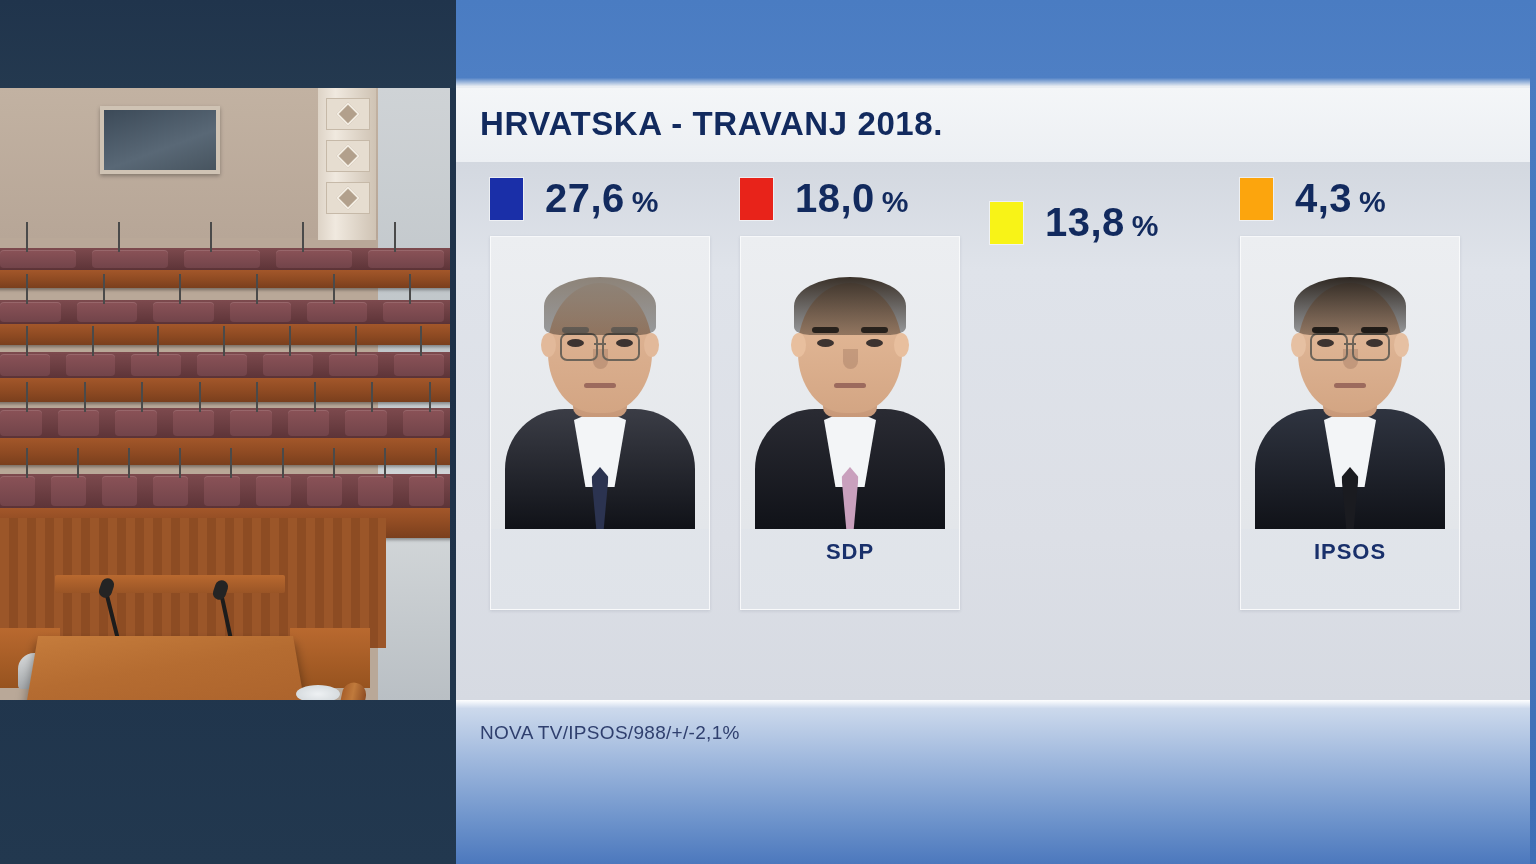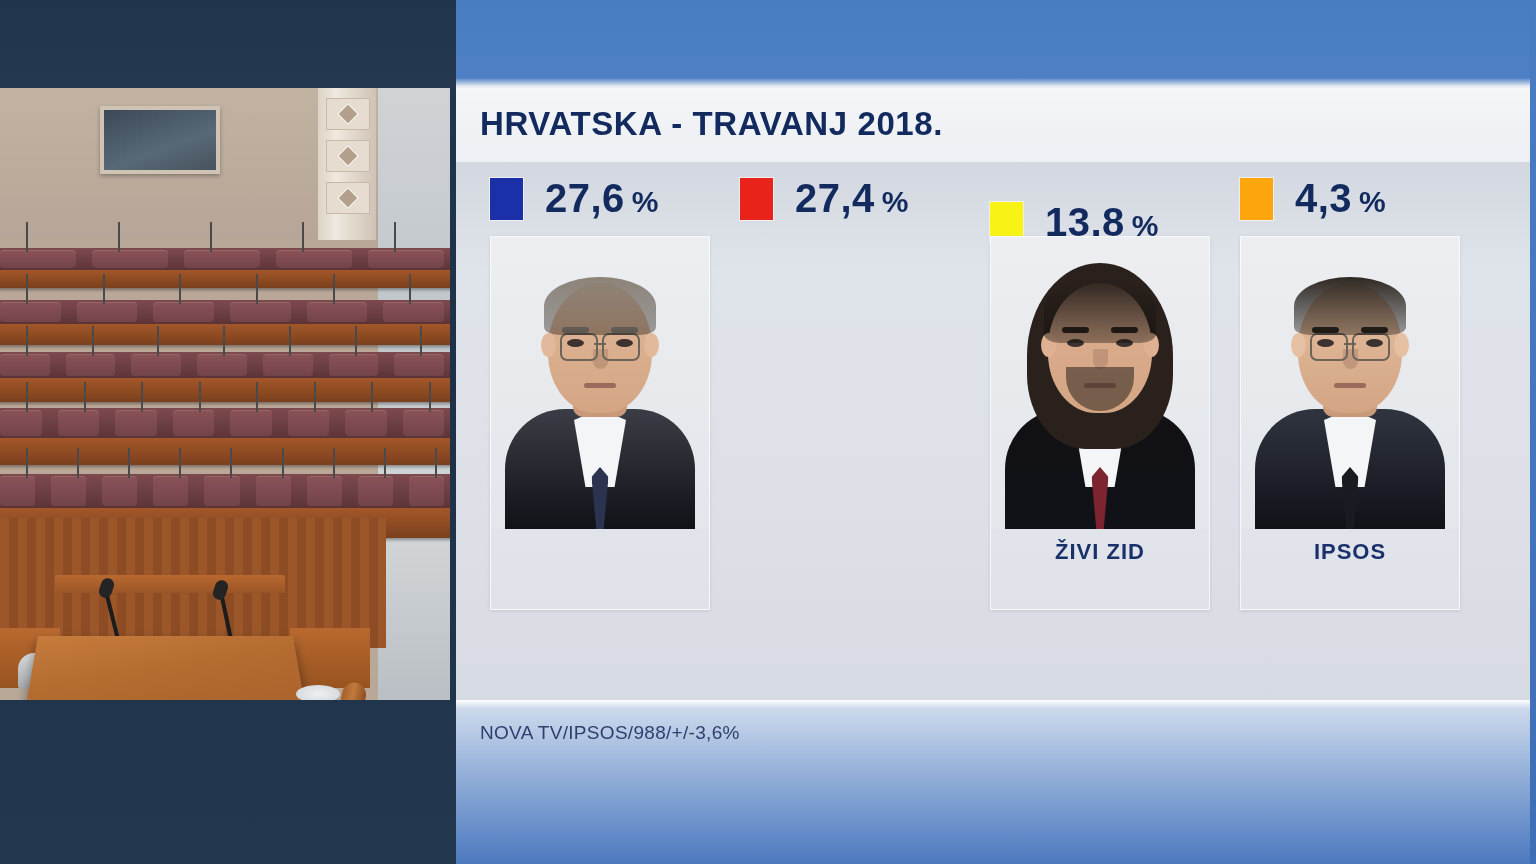--- a/index.html
+++ b/index.html
@@ -265,21 +265,21 @@
           <div class="stat" style="left: 34px;">
             <div class="swatch" style="background: rgb(26, 47, 168);"></div>
             <div class="val">
               <span>27,6</span>
               <span class="pct">%</span>
             </div>
           </div>
           <div class="stat" style="left: 284px;">
             <div class="swatch" style="background: rgb(232, 35, 26);"></div>
             <div class="val">
-              <span>27,4</span>
+              <span>18,0</span>
               <span class="pct">%</span>
             </div>
           </div>
           <div class="stat" style="left: 534px; margin-top: 24px;">
             <div class="swatch" style="background: rgb(248, 243, 23);"></div>
             <div class="val">
               <span>13,8</span>
               <span class="pct">%</span>
             </div>
           </div>
@@ -307,41 +307,39 @@
                 <div class="eye" style="right: 19px; top: 56px;"></div>
                 <div class="nose" style="left: 45px; top: 66px;"></div>
                 <div class="mouth" style="left: 36px; top: 100px;"></div>
                 <div class="glasses" style="left: 12px; top: 50px;"></div>
                 <div class="glasses" style="right: 12px; top: 50px;"></div>
                 <div style="position: absolute; left: 46px; top: 60px; width: 12px; height: 2px; background: rgb(109, 100, 89);"></div>
               </div>
               <div class="pf hair" style="top: 40px; width: 112px; height: 58px; background: linear-gradient(rgb(141, 131, 120) 0%, rgba(0, 0, 0, 0.35) 100%); z-index: 4;"></div>
             </div>
           </div>
-          <div class="card" style="left: 534px;">
+          <div class="card" style="left: 284px;">
             <div class="portrait">
-              <div class="pf suit" style="bottom: 0px; background: linear-gradient(rgb(18, 17, 20) 0%, rgb(16, 18, 24) 100%);"></div>
+              <div class="pf suit" style="bottom: 0px; background: linear-gradient(rgb(42, 43, 51) 0%, rgb(16, 18, 24) 100%);"></div>
               <div class="pf shirt" style="bottom: 42px;"></div>
-              <div class="pf tie" style="bottom: 0px; background: rgb(124, 36, 48);"></div>
-              <div class="pf neck" style="bottom: 112px; background: linear-gradient(rgb(223, 177, 146) 0%, rgb(199, 152, 120) 100%);"></div>
-              <div class="pf" style="top: 26px; width: 146px; height: 186px; border-radius: 50% 50% 40% 40%; background: rgb(42, 33, 28);"></div>
-              <div class="pf head" style="top: 46px; background: linear-gradient(rgb(223, 177, 146) 0%, rgb(211, 165, 131) 100%); z-index: 3;">
-                <div class="ear" style="left: -7px; top: 50px; background: rgb(223, 177, 146);"></div>
-                <div class="ear" style="right: -7px; top: 50px; background: rgb(223, 177, 146); left: auto;"></div>
-                <div class="brow" style="left: 14px; top: 44px; background: rgb(42, 33, 28);"></div>
-                <div class="brow" style="right: 14px; top: 44px; background: rgb(42, 33, 28);"></div>
+              <div class="pf tie" style="bottom: 0px; background: rgb(201, 160, 189);"></div>
+              <div class="pf neck" style="bottom: 112px; background: linear-gradient(rgb(232, 191, 158) 0%, rgb(199, 152, 120) 100%);"></div>
+              <div class="pf head" style="top: 46px; background: linear-gradient(rgb(232, 191, 158) 0%, rgb(211, 165, 131) 100%); z-index: 3;">
+                <div class="ear" style="left: -7px; top: 50px; background: rgb(232, 191, 158);"></div>
+                <div class="ear" style="right: -7px; top: 50px; background: rgb(232, 191, 158); left: auto;"></div>
+                <div class="brow" style="left: 14px; top: 44px; background: rgb(58, 49, 41);"></div>
+                <div class="brow" style="right: 14px; top: 44px; background: rgb(58, 49, 41);"></div>
                 <div class="eye" style="left: 19px; top: 56px;"></div>
                 <div class="eye" style="right: 19px; top: 56px;"></div>
                 <div class="nose" style="left: 45px; top: 66px;"></div>
                 <div class="mouth" style="left: 36px; top: 100px;"></div>
-                <div style="position: absolute; left: 18px; top: 84px; width: 68px; height: 44px; border-radius: 0px 0px 34px 34px; background: rgba(42, 33, 28, 0.55);"></div>
               </div>
-              <div class="pf hair" style="top: 40px; width: 112px; height: 66px; background: linear-gradient(rgb(42, 33, 28) 0%, rgba(0, 0, 0, 0.35) 100%); z-index: 4;"></div>
-            </div>
-            <div class="pname">ŽIVI ZID</div>
+              <div class="pf hair" style="top: 40px; width: 112px; height: 58px; background: linear-gradient(rgb(58, 49, 41) 0%, rgba(0, 0, 0, 0.35) 100%); z-index: 4;"></div>
+            </div>
+            <div class="pname">SDP</div>
           </div>
           <div class="card" style="left: 784px;">
             <div class="portrait">
               <div class="pf suit" style="bottom: 0px; background: linear-gradient(rgb(47, 52, 64) 0%, rgb(16, 18, 24) 100%);"></div>
               <div class="pf shirt" style="bottom: 42px;"></div>
               <div class="pf tie" style="bottom: 0px; background: rgb(26, 27, 32);"></div>
               <div class="pf neck" style="bottom: 112px; background: linear-gradient(rgb(230, 192, 162) 0%, rgb(199, 152, 120) 100%);"></div>
               <div class="pf head" style="top: 46px; background: linear-gradient(rgb(230, 192, 162) 0%, rgb(211, 165, 131) 100%); z-index: 3;">
                 <div class="ear" style="left: -7px; top: 50px; background: rgb(230, 192, 162);"></div>
                 <div class="ear" style="right: -7px; top: 50px; background: rgb(230, 192, 162); left: auto;"></div>
@@ -353,19 +351,19 @@
                 <div class="mouth" style="left: 36px; top: 100px;"></div>
                 <div class="glasses" style="left: 12px; top: 50px;"></div>
                 <div class="glasses" style="right: 12px; top: 50px;"></div>
                 <div style="position: absolute; left: 46px; top: 60px; width: 12px; height: 2px; background: rgb(109, 100, 89);"></div>
               </div>
               <div class="pf hair" style="top: 40px; width: 112px; height: 58px; background: linear-gradient(rgb(47, 40, 34) 0%, rgba(0, 0, 0, 0.35) 100%); z-index: 4;"></div>
             </div>
             <div class="pname">IPSOS</div>
           </div>
         </div>
-      <div class="source">NOVA TV/IPSOS/988/+/-3,6%</div>
+      <div class="source">NOVA TV/IPSOS/988/+/-2,1%</div>
     </div>
 
   </div>
 
   <div class="panel-edge"></div>
 </div>
 
 </body></html>

